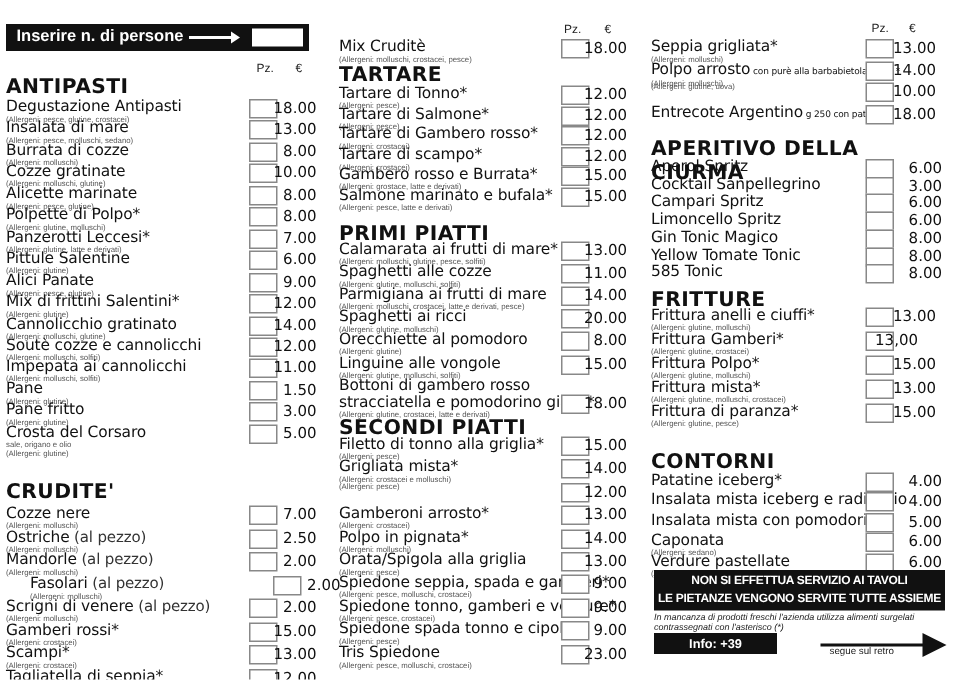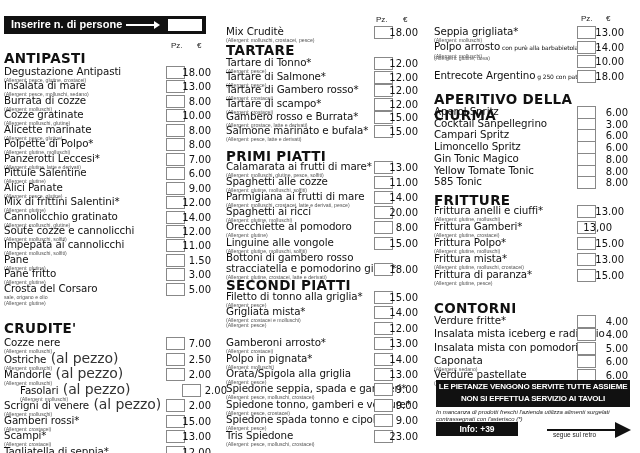--- a/index.html
+++ b/index.html
@@ -14,21 +14,21 @@
   .persons .arrow { position:absolute; left:122px; top:8px; width:30px; height:2px; background:#fff; }
   .persons .arrow:after { content:""; position:absolute; right:-4px; top:-3px; border-left:6px solid #fff; border-top:4px solid transparent; border-bottom:4px solid transparent; }
   .persons .box { position:absolute; left:164px; top:3px; width:34px; height:12px; background:#fff; border:0; padding:0; }
 
   .colhdr { position:absolute; font-family:"Liberation Sans", sans-serif; font-size:8px; color:#222; }
 
   .sec { position:absolute; font-family:"DejaVu Sans", sans-serif; font-weight:bold; font-size:13.5px; letter-spacing:0.3px; }
 
   .item { position:absolute; left:0; right:0; }
   .item .name { font-family:"DejaVu Sans", sans-serif; font-size:10.3px; line-height:11px; white-space:nowrap; letter-spacing:-0.1px; }
-  .item .name .sm { font-size:14px; color:#333; }
+  .item .name .sm { font-size:10px; color:#333; }
   .item .name .tiny { font-size:6px; }
   .item .al { font-family:"Liberation Sans", sans-serif; font-size:5.2px; line-height:6px; color:#555; white-space:nowrap; }
   .qty { position:absolute; width:17px; height:11px; border:1px solid #888; background:#fff; padding:0; }
   .price { position:absolute; font-family:"DejaVu Sans", sans-serif; font-size:10px; text-align:right; width:36px; }
 
   .notice { position:absolute; left:436px; top:380px; width:194px; height:26px; background:#111; color:#fff; font-family:"Liberation Sans", sans-serif; font-weight:bold; font-size:8px; text-align:center; line-height:12px; padding-top:1px; letter-spacing:-0.2px;}
   .note { position:absolute; left:436px; top:409px; width:200px; font-family:"Liberation Sans", sans-serif; font-style:italic; font-size:6px; line-height:7px; color:#222; }
   .info { position:absolute; left:436px; top:422px; width:82px; height:14px; background:#111; color:#fff; font-family:"Liberation Sans", sans-serif; font-weight:bold; font-size:8.5px; line-height:14px; text-align:center; }
   .bigarrow { position:absolute; left:547px; top:423px; width:70px; height:2px; background:#111; top:429px; }
   .bigarrow:after { content:""; position:absolute; right:-14px; top:-7px; border-left:16px solid #111; border-top:8px solid transparent; border-bottom:8px solid transparent; }
@@ -432,21 +432,21 @@
       <span class="price" style="left: 154px; top: 1px;">13.00</span>
     </div>
     <div class="item" style="top: 269px;">
       <div class="name"><span>Frittura di paranza*</span></div>
       <div class="al">(Allergeni: glutine, pesce)</div>
       <input class="qty" style="left: 143px; top: 0px;">
       <span class="price" style="left: 154px; top: 1px;">15.00</span>
     </div>
     <div class="sec" style="top: 300px; left: 0px;">CONTORNI</div>
     <div class="item" style="top: 315px;">
-      <div class="name"><span>Verdure fritte*</span></div>
+      <div class="name"><span>Patatine iceberg*</span></div>
       <input class="qty" style="left: 143px; top: 0px;">
       <span class="price" style="left: 158px; top: 1px;">4.00</span>
     </div>
     <div class="item" style="top: 328.4px;">
       <div class="name"><span>Insalata mista iceberg e radicchio</span></div>
       <input class="qty" style="left: 143px; top: 0px;">
       <span class="price" style="left: 158px; top: 1px;">4.00</span>
     </div>
     <div class="item" style="top: 341.8px;">
       <div class="name"><span>Insalata mista con pomodori</span></div>
@@ -461,19 +461,19 @@
     </div>
     <div class="item" style="top: 368.6px;">
       <div class="name"><span>Verdure pastellate</span></div>
       <div class="al">(Allergeni: glutine)</div>
       <input class="qty" style="left: 143px; top: 0px;">
       <span class="price" style="left: 158px; top: 1px;">6.00</span>
     </div>
   </div>
 
 <div class="notice">
+  <div>NON SI EFFETTUA SERVIZIO AI TAVOLI</div>
   <div>LE PIETANZE VENGONO SERVITE TUTTE ASSIEME</div>
-  <div>NON SI EFFETTUA SERVIZIO AI TAVOLI</div>
 </div>
 <div class="note">In mancanza di prodotti freschi l'azienda utilizza alimenti surgelati contrassegnati con l'asterisco (*)</div>
 <div class="info">Info: +39 337.1261753</div>
 <div class="bigarrow"></div>
 <div class="retro">segue sul retro</div>
 
 </body></html>

